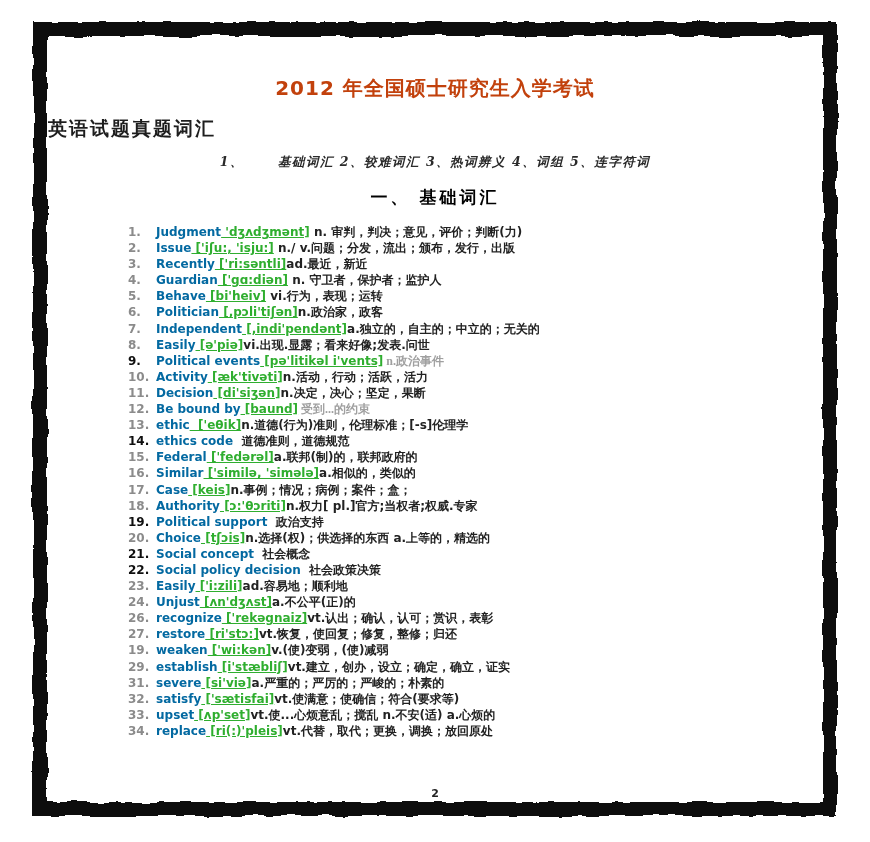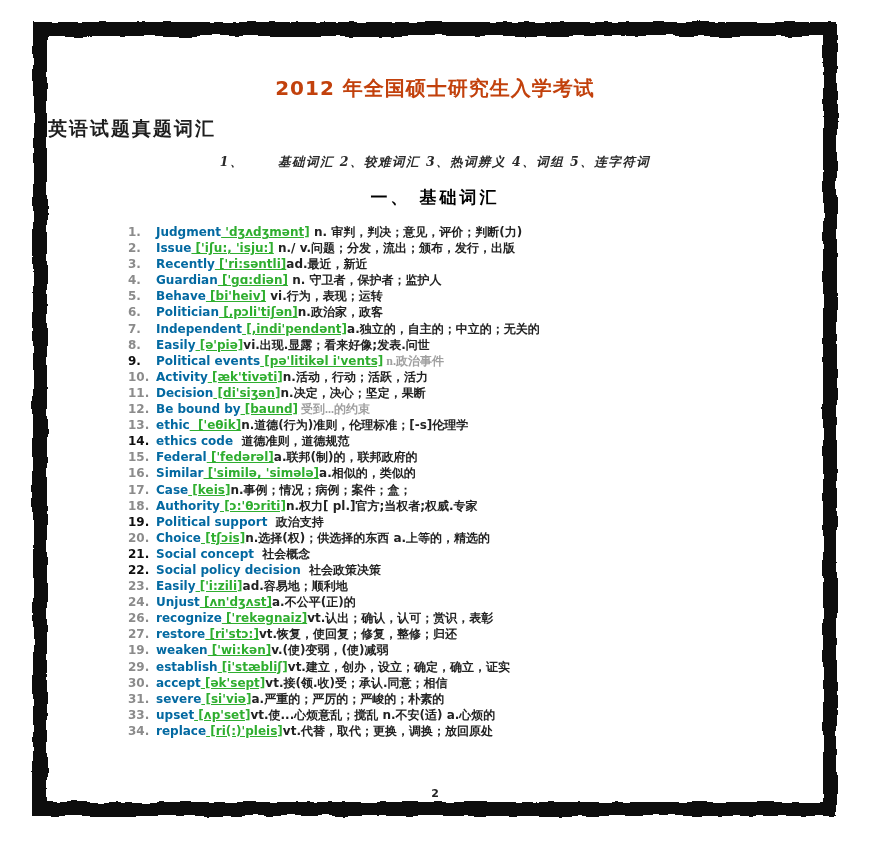--- a/index.html
+++ b/index.html
@@ -164,24 +164,24 @@
 
 
   <li class="word-row"><span class="num">26.</span><span class="w">recognize</span><span class="ph"> ['rekəgnaiz]</span><span class="def">vt.认出；确认，认可；赏识，表彰</span></li>
 
   <li class="word-row"><span class="num">27.</span><span class="w">restore</span><span class="ph"> [ri'stɔ:]</span><span class="def">vt.恢复，使回复；修复，整修；归还</span></li>
 
   <li class="word-row"><span class="num">19.</span><span class="w">weaken</span><span class="ph"> ['wi:kən]</span><span class="def">v.(使)变弱，(使)减弱</span></li>
 
   <li class="word-row"><span class="num">29.</span><span class="w">establish</span><span class="ph"> [i'stæbliʃ]</span><span class="def">vt.建立，创办，设立；确定，确立，证实</span></li>
 
-  <li class="word-row"><span class="num">30.</span><span class="w">accept</span><span class="ph"> [ək'sept]</span><span class="def">vt.接(领.收)受；承认.同意；相信</span></li>
 
   <li class="word-row"><span class="num">31.</span><span class="w">severe</span><span class="ph"> [si'viə]</span><span class="def">a.严重的；严厉的；严峻的；朴素的</span></li>
 
+  <li class="word-row"><span class="num">32.</span><span class="w">satisfy</span><span class="ph"> ['sætisfai]</span><span class="def">vt.使满意；使确信；符合(要求等)</span></li>
 
   <li class="word-row"><span class="num">33.</span><span class="w">upset</span><span class="ph"> [ʌp'set]</span><span class="def">vt.使...心烦意乱；搅乱 n.不安(适) a.心烦的</span></li>
 
   <li class="word-row"><span class="num">34.</span><span class="w">replace</span><span class="ph"> [ri(:)'pleis]</span><span class="def">vt.代替，取代；更换，调换；放回原处</span></li>
 </ol>
 
   <div class="page-number">2</div>
 </div>
 
 </body></html>

